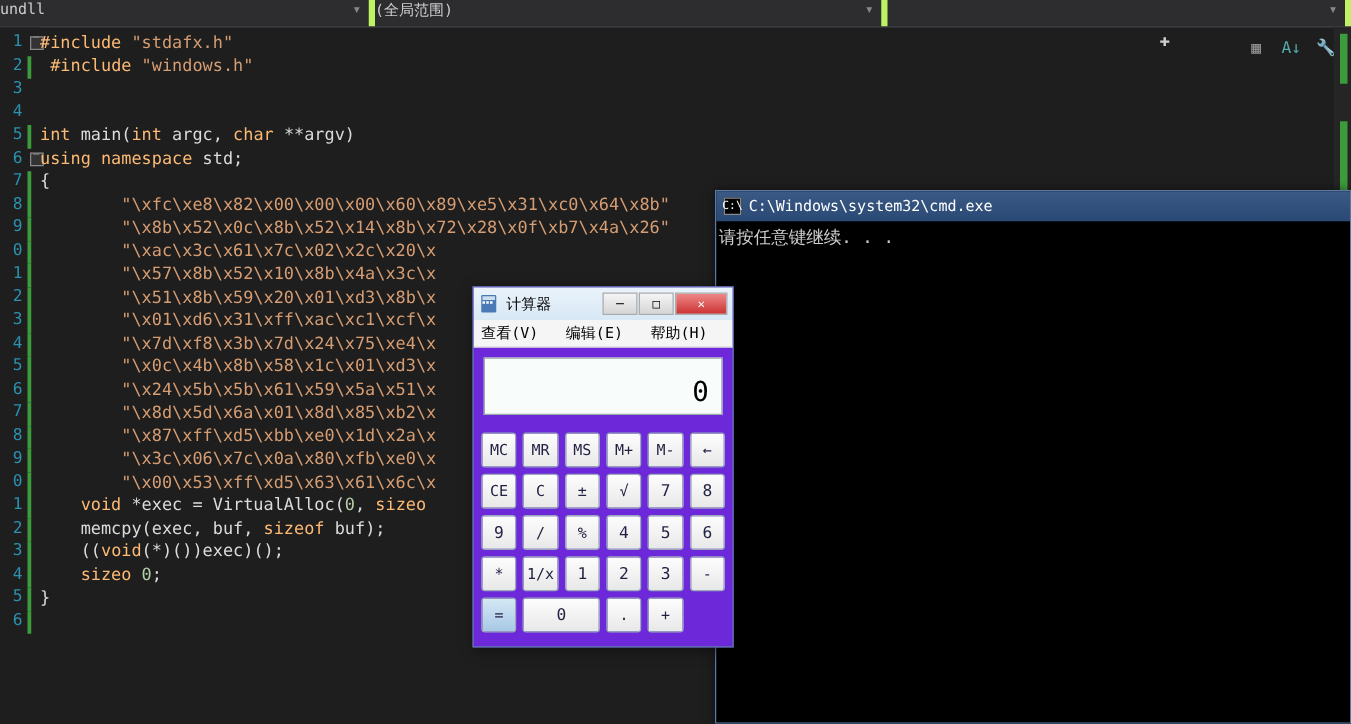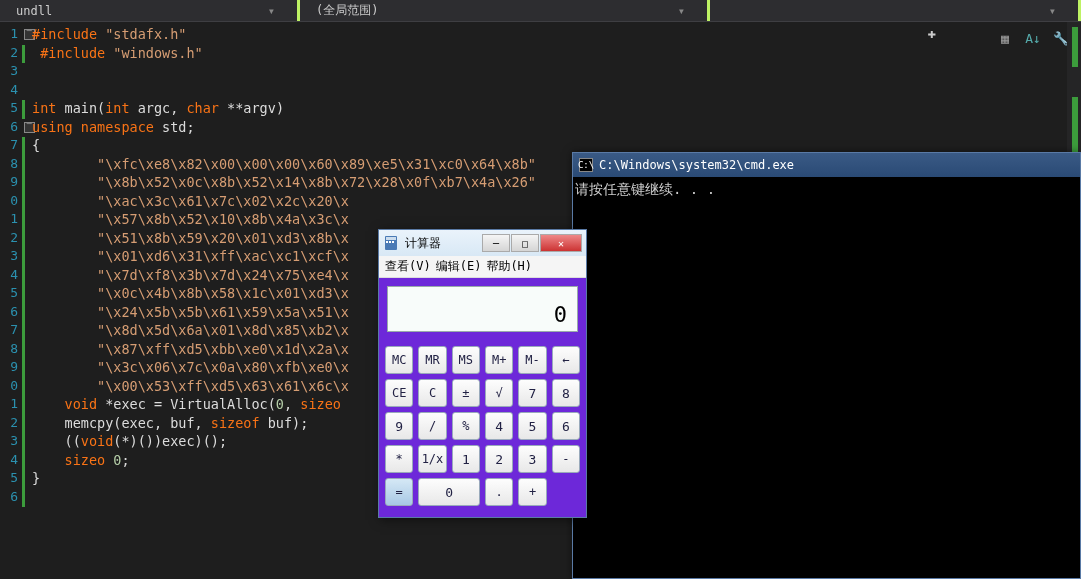--- a/index.html
+++ b/index.html
@@ -1,51 +1,51 @@
 <!DOCTYPE html>
 <html><head>
 <meta charset="utf-8">
 <style>
 *{margin:0;padding:0;box-sizing:border-box;font-family:Consolas,monospace}
 body{background:#1e1e1e;width:1081px;height:579px;overflow:hidden;position:relative}
 .top-bar{display:flex;height:22px;background:#2d2d30;border-bottom:1px solid #3e3e42}
-.tb-item{display:flex;align-items:center;padding:0 16px;color:#ccc;font-size:12px;border-right:3px solid #bef264}
+.tb-item{display:flex;padding:0 0;color:#ccc;font-size:12px;border-right:5px solid #bef264}
 .tb-drop{color:#888;margin-left:auto;padding:0 6px}
 .tb1{width:300px}.tb2{width:410px}
 .right-icons{position:absolute;right:10px;top:28px;display:flex;gap:8px}
 .ri{width:20px;height:20px;display:flex;align-items:center;justify-content:center;color:#999;font-size:13px}
 .editor{display:flex;height:557px}
 .gutter{width:22px;background:#1e1e1e;padding-top:4px}
 .ln{height:18.5px;color:#2b91af;font-size:13px;text-align:right;padding-right:4px}
 .marker{width:10px;background:#1e1e1e;padding-top:4px}
 .mk{height:18.5px;position:relative}
 .mk.g::before{content:"";position:absolute;left:0;top:0;width:3px;height:100%;background:#3c9c3c}
 .mk.b::before{content:"";position:absolute;left:2px;top:3px;width:9px;height:9px;border:1px solid #888;background:#333}
 .mk.b::after{content:"−";position:absolute;left:4px;top:-1px;color:#888;font-size:10px}
 .code{flex:1;padding-top:4px;font-size:13.5px;position:relative}
 .cl{height:18.5px;white-space:pre;color:#dcdcdc}
-.kw{color:#f97316}.st{color:#d69d73}.nm{color:#b5cea8}
+.kw{color:#fdba74}.st{color:#d69d73}.nm{color:#b5cea8}
 .scroll-ind{position:absolute;right:0;top:0;width:14px;height:100%;background:#252526}
 .si-m{position:absolute;right:3px;width:6px;background:#3c9c3c}
 .plus-ic{position:absolute;right:145px;top:25px;color:#ccc;font-size:14px;font-weight:bold}
 
 .cmd{position:absolute;left:572px;top:152px;width:509px;height:427px;background:#000;border:1px solid #5a7aa5;box-shadow:0 0 8px rgba(0,0,0,.5)}
 .cmd-tb{height:24px;background:linear-gradient(#3a5a85,#2a4a75);display:flex;align-items:center;padding:0 6px;color:#fff;font-size:12px;font-family:"Microsoft YaHei",sans-serif}
 .cmd-ic{width:14px;height:14px;background:#000;border:1px solid #888;margin-right:6px;font-size:9px;display:flex;align-items:center;justify-content:center}
 .cmd-body{padding:4px 2px;color:#ccc;font-size:14px;font-family:SimSun,monospace}
 
 .calc{position:absolute;left:378px;top:229px;width:209px;background:#6d28d9;border:1px solid #5a7aa5;box-shadow:2px 2px 10px rgba(0,0,0,.5);font-family:"Microsoft YaHei","Segoe UI",sans-serif}
 .calc-tb{height:26px;background:linear-gradient(#eaf3fb,#d8e8f5);display:flex;align-items:center;padding:0 4px;font-size:12px}
 .calc-ic{width:16px;height:16px;margin-right:6px}
 .calc-btns{margin-left:auto;display:flex}
 .wb{width:28px;height:18px;display:flex;align-items:center;justify-content:center;font-size:10px;border:1px solid #aaa;margin-left:1px}
 .wb.min{background:linear-gradient(#f5f5f5,#d5d5d5)}
 .wb.max{background:linear-gradient(#f5f5f5,#d5d5d5)}
 .wb.cls{background:linear-gradient(#e88,#c33);color:#fff;width:42px}
-.calc-menu{height:22px;display:flex;align-items:center;padding:0 6px;font-size:12px;gap:5px;background:#f5f5f5;border-bottom:1px solid #ddd}
+.calc-menu{height:22px;display:flex;align-items:center;padding:0 6px;font-size:12px;gap:22px;background:#f5f5f5;border-bottom:1px solid #ddd}
 .calc-disp{margin:8px;height:46px;background:#f8fcfa;border:1px solid #9aa;display:flex;align-items:flex-end;justify-content:flex-end;padding:4px 10px;font-size:22px}
 .calc-grid{padding:6px;display:grid;grid-template-columns:repeat(6,1fr);gap:5px}
 .cb{height:28px;background:linear-gradient(#fdfdfd,#e8e8e8);border:1px solid #9ab;border-radius:3px;display:flex;align-items:center;justify-content:center;font-size:12px;color:#224}
 .cb.eq{grid-row:span 2;background:linear-gradient(#d5e8f5,#a8c8e5)}
 .cb.n{font-size:13px;font-weight:500}
 .cb.z{grid-column:span 2}
 </style>
 </head>
 <body>
 

